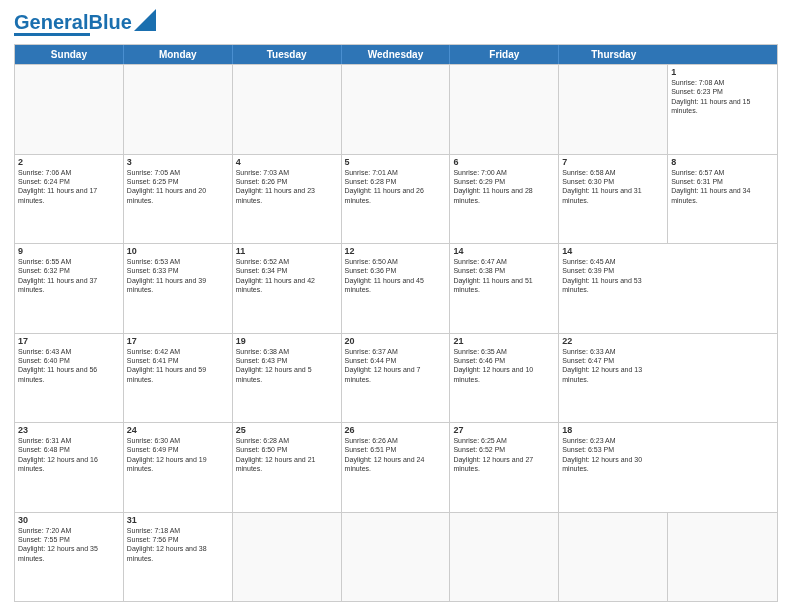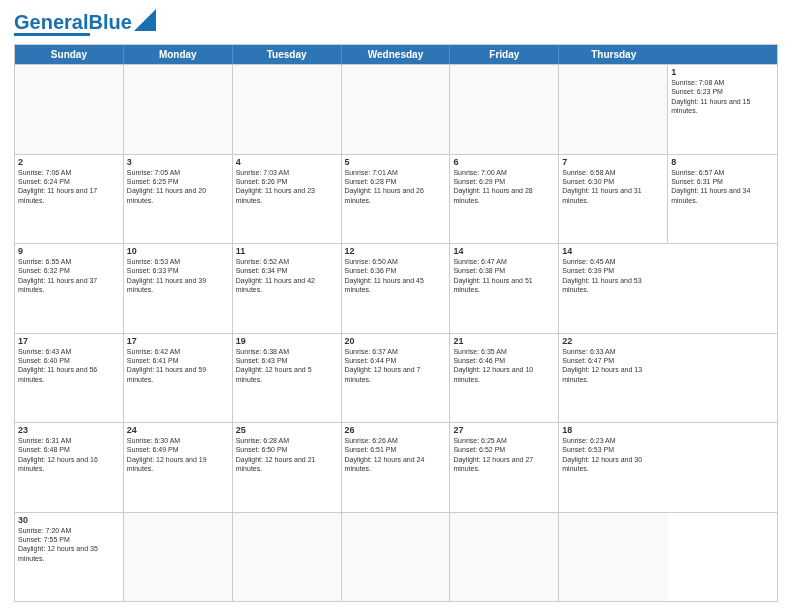--- a/index.html
+++ b/index.html
@@ -309,20 +309,26 @@
 Daylight: 12 hours and 30 minutes.</div>
           </div>
         </div>
         <div class="cal-row">
           <div class="cal-cell">
             <span class="day-num">30</span>
             <div class="cell-text" style="white-space: pre-line;">Sunrise: 7:20 AM
 Sunset: 7:55 PM
 Daylight: 12 hours and 35 minutes.</div>
           </div>
+          <div class="cal-cell">
+            <span class="day-num">31</span>
+            <div class="cell-text" style="white-space: pre-line;">Sunrise: 7:18 AM
+Sunset: 7:56 PM
+Daylight: 12 hours and 38 minutes.</div>
+          </div>
           <div class="cal-cell empty"></div>
           <div class="cal-cell empty"></div>
           <div class="cal-cell empty"></div>
           <div class="cal-cell empty"></div>
           <div class="cal-cell empty"></div>
         </div>
       </div>
   </div>
 </div>
 

